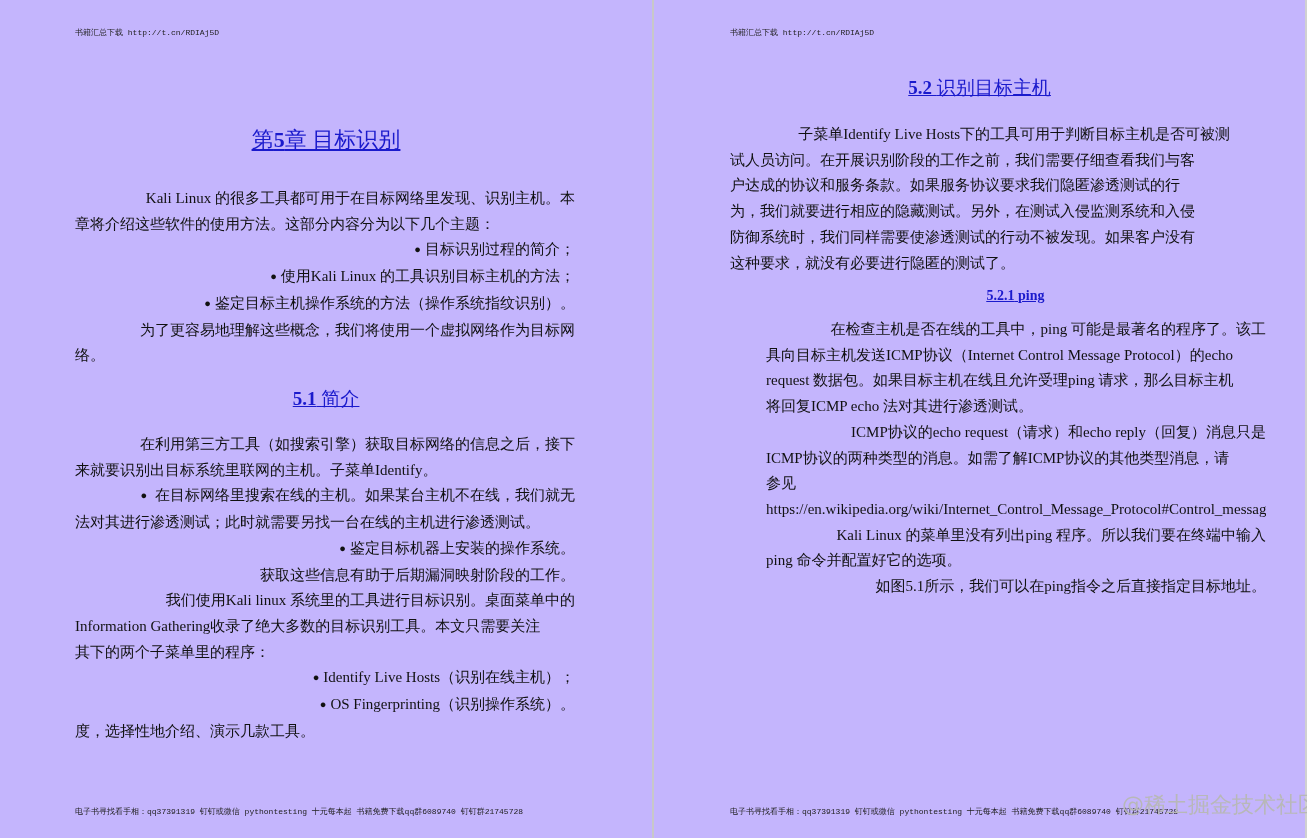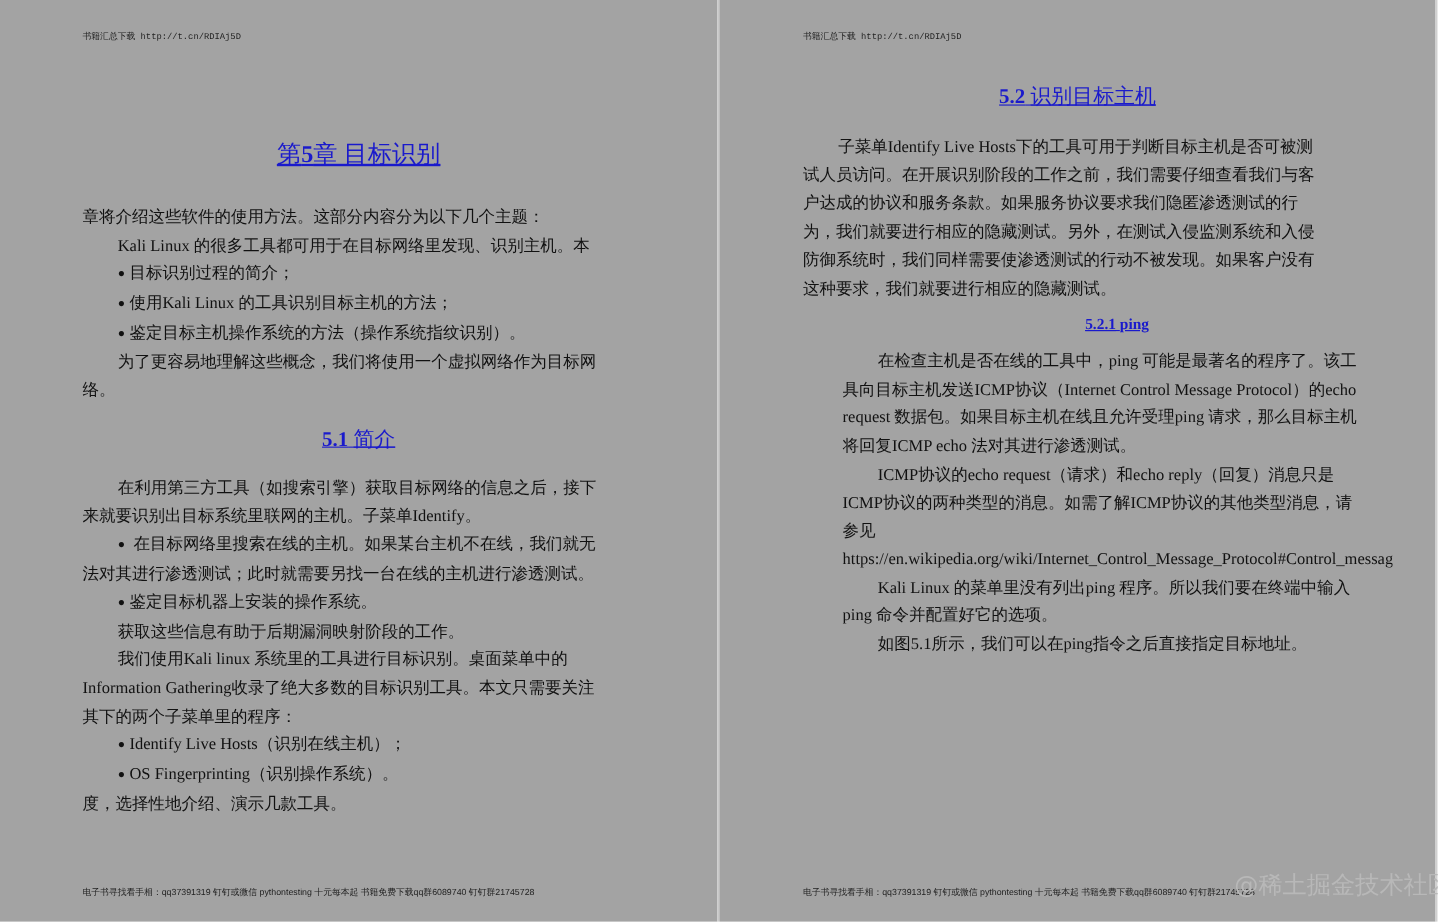--- a/index.html
+++ b/index.html
@@ -1,56 +1,56 @@
 <!DOCTYPE html>
 <html><head>
 <meta charset="utf-8">
 <style>
   html, body { margin:0; padding:0; }
   body { width:1307px; height:838px; background:#ffffff; position:relative; overflow:hidden;
          font-family:"Liberation Serif","DejaVu Serif",serif; color:#111; }
-  .page { position:absolute; top:0; height:838px; background:#a3a3a3; }
+  .page { position:absolute; top:0; height:838px; background:#c4b5fd; }
   .page-left { left:0; width:652px; }
   .page-right { left:654px; width:651px; }
   .divider { position:absolute; top:0; left:652px; width:2px; height:838px; background:#c8c8c8; }
   .edge { position:absolute; top:0; left:1305px; width:2px; height:838px; background:#d0d0d0; }
   .hdr { position:absolute; top:27px; font-size:8px; font-family:"Liberation Mono","DejaVu Sans Mono",monospace; color:#222; letter-spacing:0; }
   .page-left .hdr { left:75px; }
   .page-right .hdr { left:76px; }
-  .ftr { position:absolute; top:806px; font-size:8px; font-family:Liberation Sans, sans-serif; color:#222; white-space:nowrap;text-align:right; }
+  .ftr { position:absolute; top:806px; font-size:8px; font-family:Liberation Mono, monospace; color:#222; white-space:nowrap;text-align:right; }
   .page-left .ftr { left:75px; }
   .page-right .ftr { left:76px; }
   .ch-title { position:absolute; left:0; width:100%; text-align:center; top:125px; font-size:22px; color:#1a1acc; }
   .ch-title span { text-decoration:underline; }
   .ch-title b { font-weight:bold; }
   .sec-title { position:absolute; width:100%; text-align:center; font-size:19px; color:#1a1acc; }
   .sec-title span { text-decoration:underline; }
   .sub-title { position:absolute; width:100%; text-align:center; font-size:14px; font-weight:bold; color:#1a1acc; }
   .sub-title span { text-decoration:underline; }
   .body { position:absolute; font-size:15px; line-height:25.7px; }
   .page-left .body { left:75px; width:500px; }
   .page-right .body { left:76px; width:500px; }
   .p { margin:0; white-space:nowrap; overflow:hidden; }
-  .ind { padding-left:32px; }
+  .ind { padding-left:32px;text-align:right; }
   .bullet::before { content:"\25CF"; font-size:11px; margin-right:4px; position:relative; top:-1px; }
   .watermark { position:absolute; left:1122px; top:790px; font-size:22px; color:#b8b8b8; font-family:"DejaVu Sans","Liberation Sans",sans-serif; white-space:nowrap; }
 </style>
 </head>
 <body>
 
 <div class="page page-left">
   <div class="hdr">书籍汇总下载 http://t.cn/RDIAj5D</div>
 
   <div class="ch-title">
     <span><span>第</span><b>5</b><span>章 目标识别</span></span>
   </div>
 
   <div class="body" style="top:186px;">
+    <p class="p ind">Kali  Linux  的很多工具都可用于在目标网络里发现、识别主机。本</p>
     <p class="p">章将介绍这些软件的使用方法。这部分内容分为以下几个主题：</p>
-    <p class="p ind">Kali  Linux  的很多工具都可用于在目标网络里发现、识别主机。本</p>
     <p class="p ind bullet">目标识别过程的简介；</p>
     <p class="p ind bullet">使用Kali Linux 的工具识别目标主机的方法；</p>
     <p class="p ind bullet">鉴定目标主机操作系统的方法（操作系统指纹识别）。</p>
     <p class="p ind">为了更容易地理解这些概念，我们将使用一个虚拟网络作为目标网</p>
     <p class="p">络。</p>
   </div>
 
   <div class="sec-title" style="top:386px;">
     <span><b>5.1</b> <span>简介</span></span>
   </div>
@@ -81,21 +81,21 @@
   <div class="sec-title" style="top:75px;">
     <span><b>5.2</b> <span>识别目标主机</span></span>
   </div>
 
   <div class="body" style="top:122px;">
     <p class="p ind">子菜单Identify  Live  Hosts下的工具可用于判断目标主机是否可被测</p>
     <p class="p">试人员访问。在开展识别阶段的工作之前，我们需要仔细查看我们与客</p>
     <p class="p">户达成的协议和服务条款。如果服务协议要求我们隐匿渗透测试的行</p>
     <p class="p">为，我们就要进行相应的隐藏测试。另外，在测试入侵监测系统和入侵</p>
     <p class="p">防御系统时，我们同样需要使渗透测试的行动不被发现。如果客户没有</p>
-    <p class="p">这种要求，我们就要进行相应的隐藏测试。</p>
+    <p class="p">这种要求，就没有必要进行隐匿的测试了。</p>
   </div>
 
   <div class="sub-title" style="top:288px;margin-left:36px;">
     <span><span>5.2.1</span> <span>ping</span></span>
   </div>
 
   <div class="body" style="top:317px;margin-left:36px;">
     <p class="p ind">在检查主机是否在线的工具中，ping 可能是最著名的程序了。该工</p>
     <p class="p">具向目标主机发送ICMP协议（Internet Control Message Protocol）的echo</p>
     <p class="p">request 数据包。如果目标主机在线且允许受理ping 请求，那么目标主机</p>

